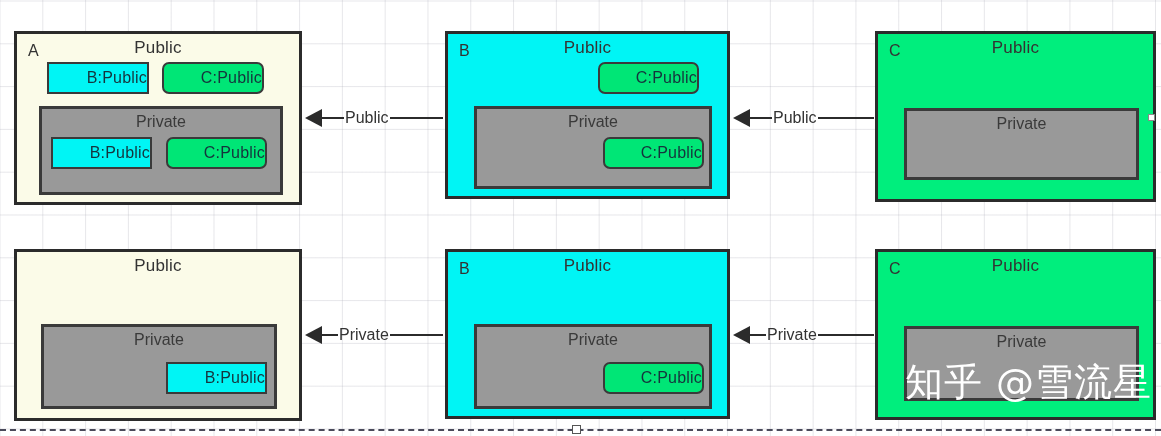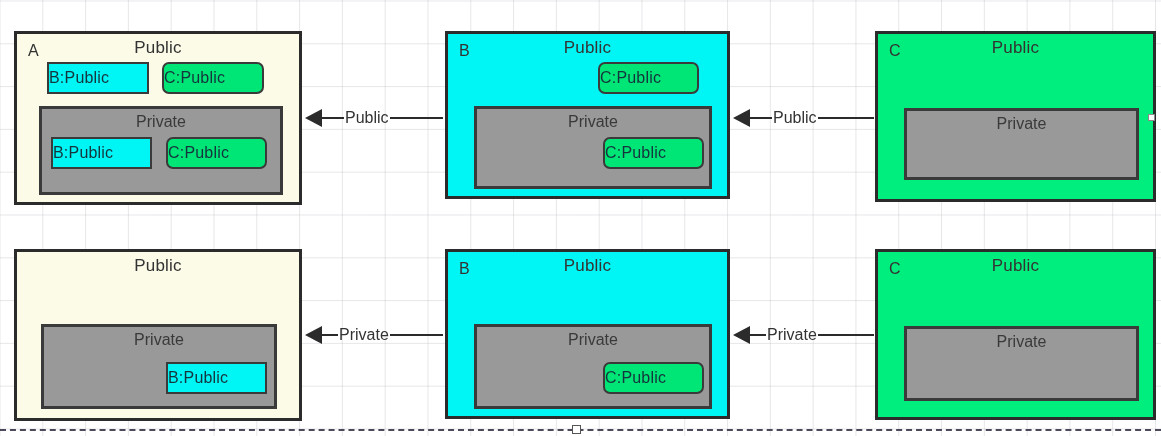--- a/index.html
+++ b/index.html
@@ -50,21 +50,21 @@
   .private-title{
     position:absolute;top:3px;left:0;right:0;
     text-align:center;font-size:16px;color:#3a3a3a;line-height:19px;
   }
 
   
   .chip{
     position:absolute;
     border:2px solid #3a3a3a;
     box-sizing:border-box;
-    display:flex;align-items:center;justify-content:flex-start;
+    display:flex;align-items:center;justify-content:flex-end;
     font-size:16px;color:#15343d;
     letter-spacing:.2px;
   }
   .chip-cyan{background:#00f5f5;}
   .chip-green{background:#00e676;border-radius:7px;}
 
   
   .conn{position:absolute;height:30px;display:flex;align-items:center;}
   .conn .seg{height:0;border-top:2px solid #2b2b2b;flex:0 0 auto;}
   .conn .lbl{
@@ -211,17 +211,18 @@
 
   <div class="classbox cls-green" style="left:875px;top:249px;width:281px;height:171px;">
     <div class="cls-title">Public</div>
     <div class="cls-tag">C</div>
 
     <div class="private" style="left:26px;top:74px;width:235px;height:75px;">
       <div class="private-title">Private</div>
     </div>
   </div>
 
+  <div class="watermark" style="left:905px;top:360px;">知乎 @雪流星</div>
 
   <div class="page-edge" style="top:429px;"></div>
   <div class="page-handle" style="left:572px;top:425px;"></div>
 
 </div>
 
 </body></html>

